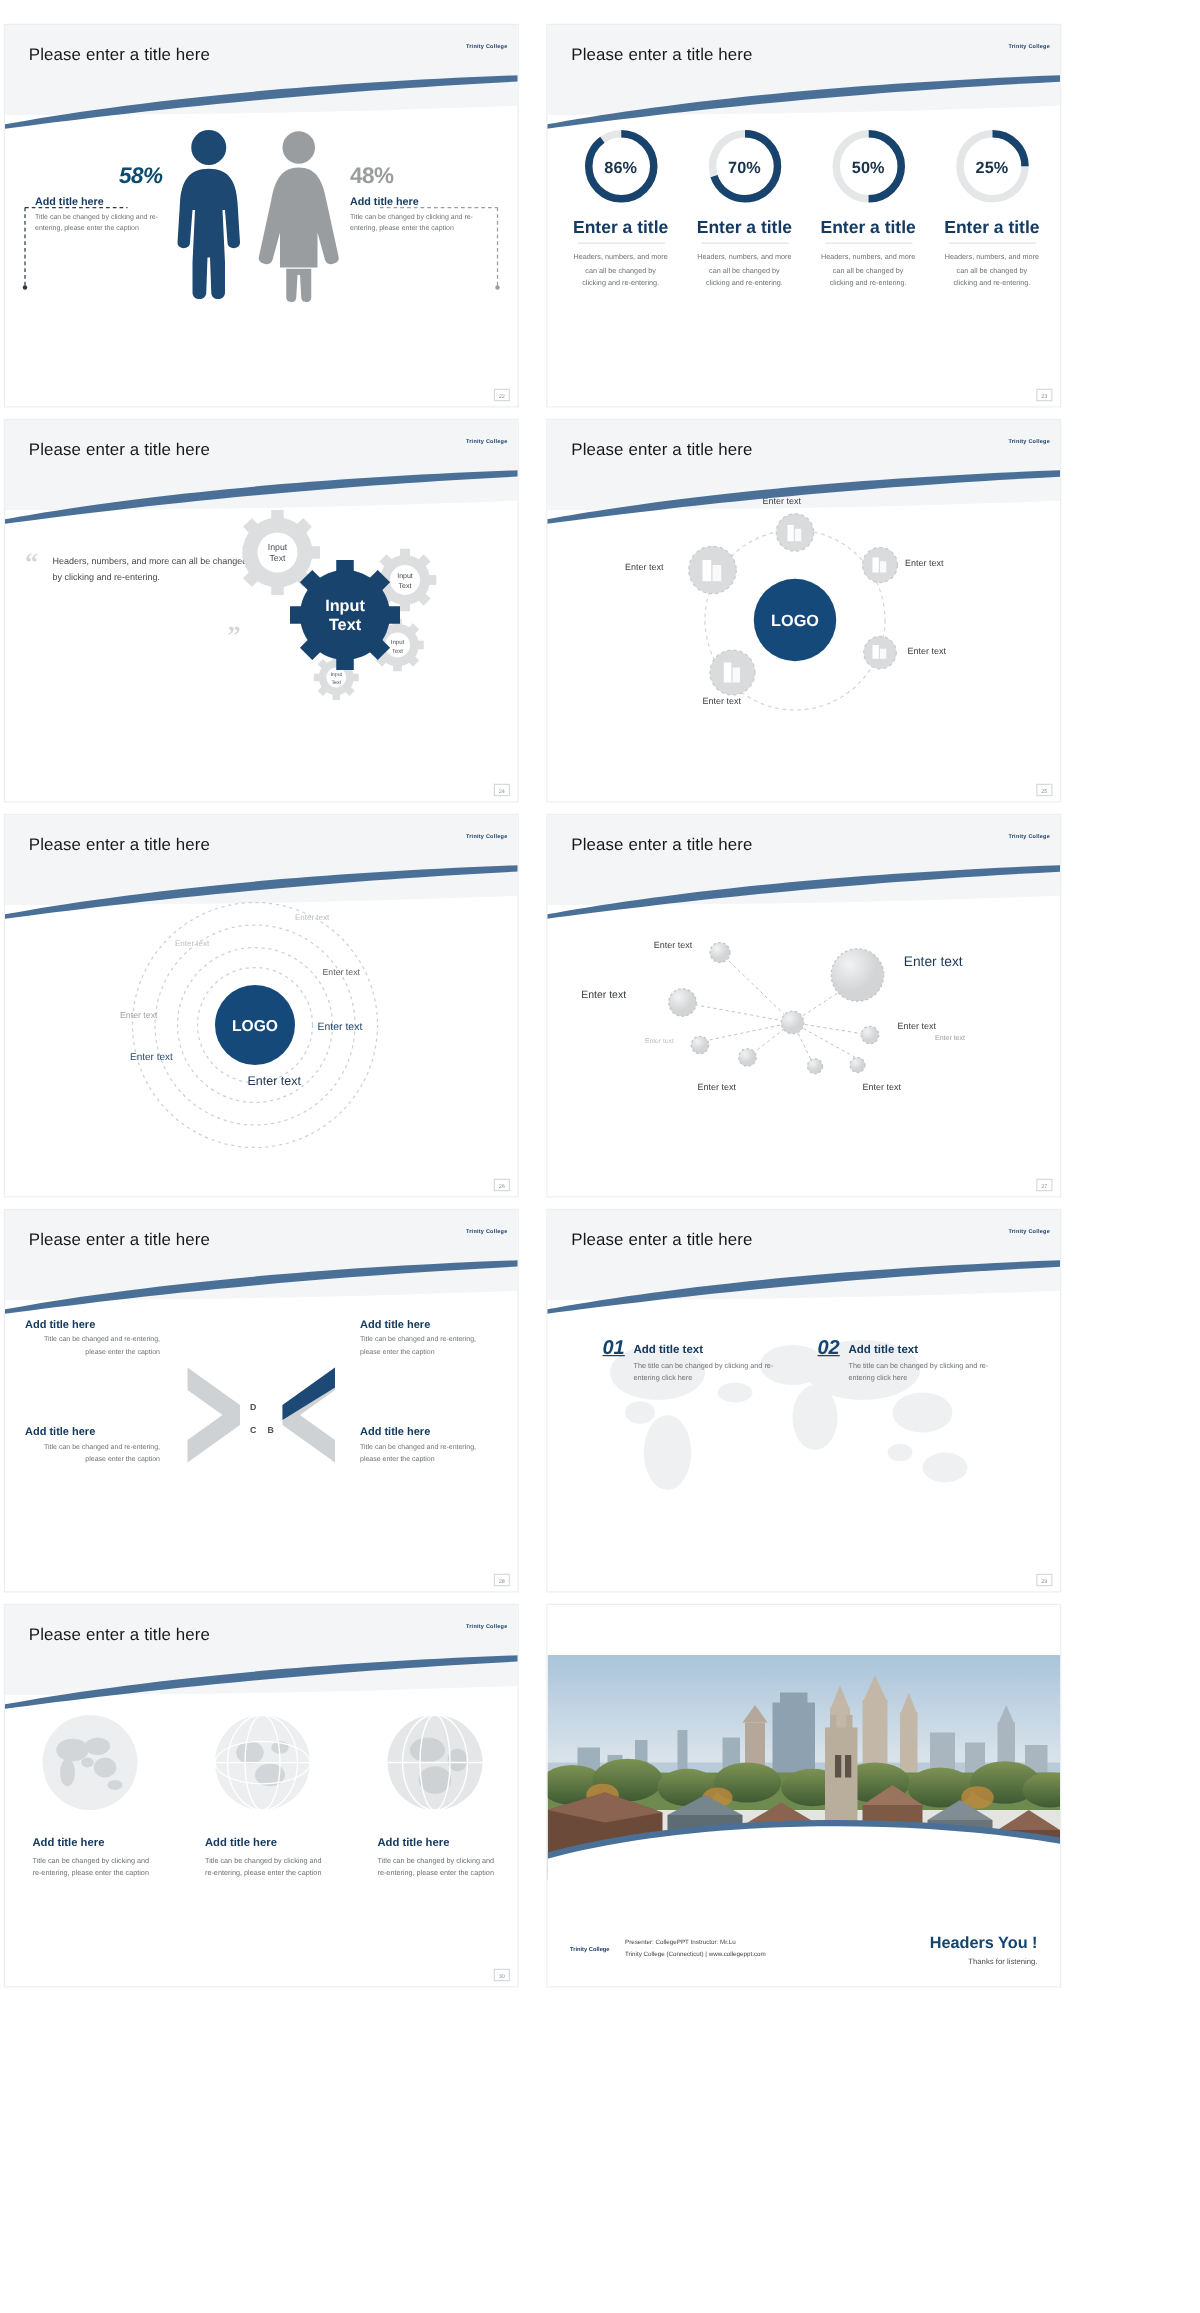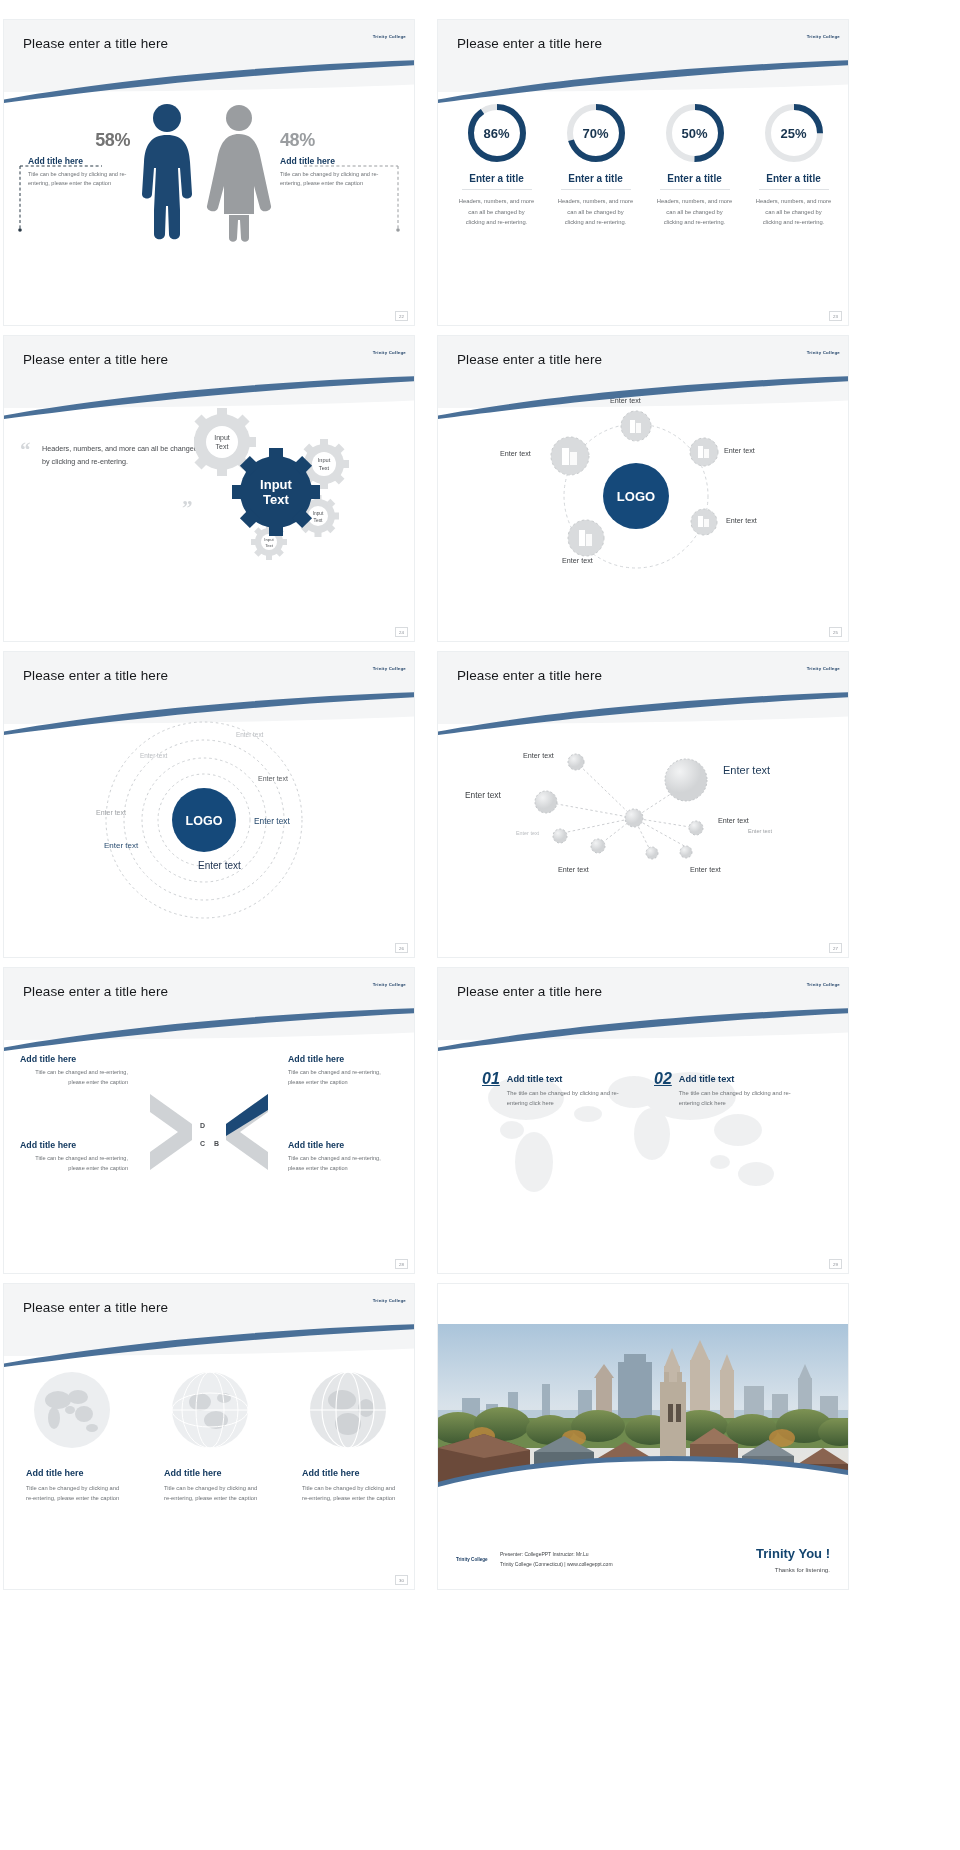--- a/index.html
+++ b/index.html
@@ -53,34 +53,34 @@
     position:absolute; right:6px; bottom:4px;
     width:13px; height:10px; border:1px solid #d8dbde;
     font-size:4.4px; color:#8b9097;
     display:flex; align-items:center; justify-content:center;
     background:#fff; z-index:7;
   }
   .body { position:absolute; left:0; top:58px; width:100%; height:247px; }
 
   
   .pct { font-size:18px; font-weight:700; letter-spacing:-.4px; }
-  .blue { color:#737373; } .gray { color:#9a9da0; }
+  .blue { color:#0c4a6e;font-style:italic; } .gray { color:#9a9da0; }
   .addtitle { font-size:8.6px; font-weight:700; color:#163b61; }
   .cap { font-size:5.6px; color:#6e7276; line-height:1.65; }
 
   
   .donut-row { position:absolute; top:24px; left:14px; display:flex; gap:10px; }
   .dcol { width:89px; text-align:center; }
   .ring { width:62px;height:62px; margin:0 auto; position:relative; }
   .ring svg { transform:rotate(-90deg); }
   .ring span {
     position:absolute; inset:0; display:flex; align-items:center; justify-content:center;
     font-size:13px; font-weight:700; color:#18344f;
   }
-  .dtitle { margin-top:9px; font-size:10px; font-weight:700; color:#163b61; }
+  .dtitle { margin-top:9px; font-size:14px; font-weight:700; color:#163b61; }
   .dsep { width:70px;height:1px;background:#dfe2e5;margin:5px auto 6px; }
   .dtxt { font-size:5.8px; color:#6e7276; line-height:1.85; padding:0 6px;}
 
   
   .quote { font-size:21px; color:#d4d7da; font-weight:700; line-height:.6; font-family:"Liberation Serif",serif;}
   .gtxt { font-size:7.2px; color:#46494d; line-height:1.85; }
 
   
   .etxt { font-size:7.2px; color:#3b3e42; }
   .etxt-lg { font-size:10px; color:#1d3250; }
@@ -732,18 +732,18 @@
     </div>
 
     <div style="position:absolute;left:18px;bottom:22px;">
       <div class="footbrand" style="margin-bottom:5px;">Trinity College</div>
     </div>
     <div style="position:absolute;left:62px;bottom:20px;">
       <div class="foot">Presenter: CollegePPT   Instructor: Mr.Lu</div>
       <div class="foot">Trinity College (Connecticut)  |  www.collegeppt.com</div>
     </div>
     <div style="position:absolute;right:18px;bottom:16px;text-align:right;">
-      <div class="thanks">Trinity You !</div>
+      <div class="thanks">Headers You !</div>
       <div class="thanks-sub" style="margin-top:5px;">Thanks for listening.</div>
     </div>
   </div>
 
 </div>
 
 </body></html>

